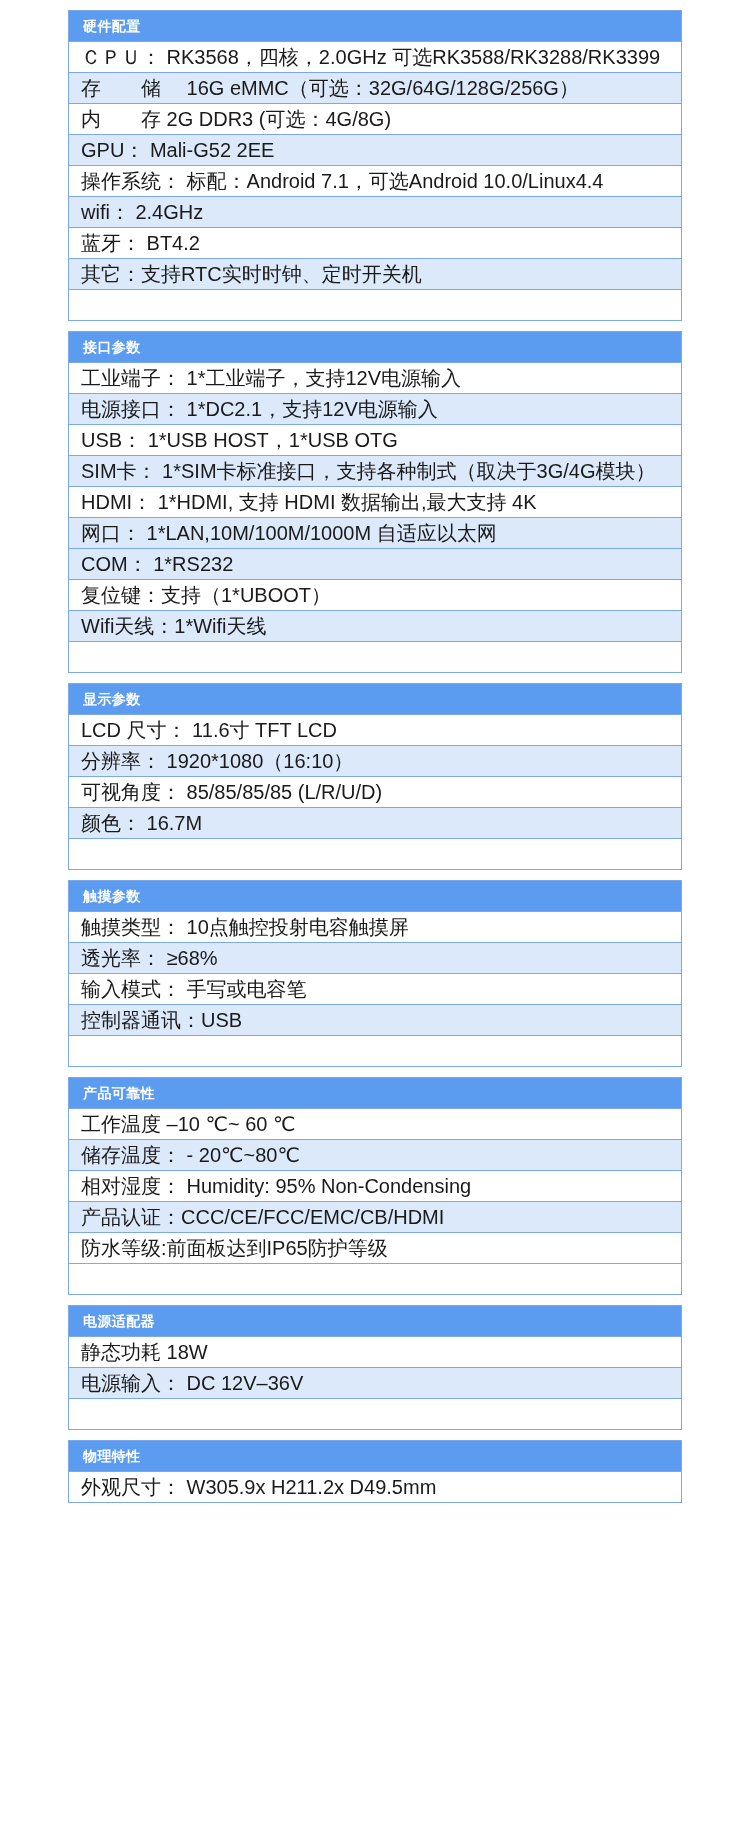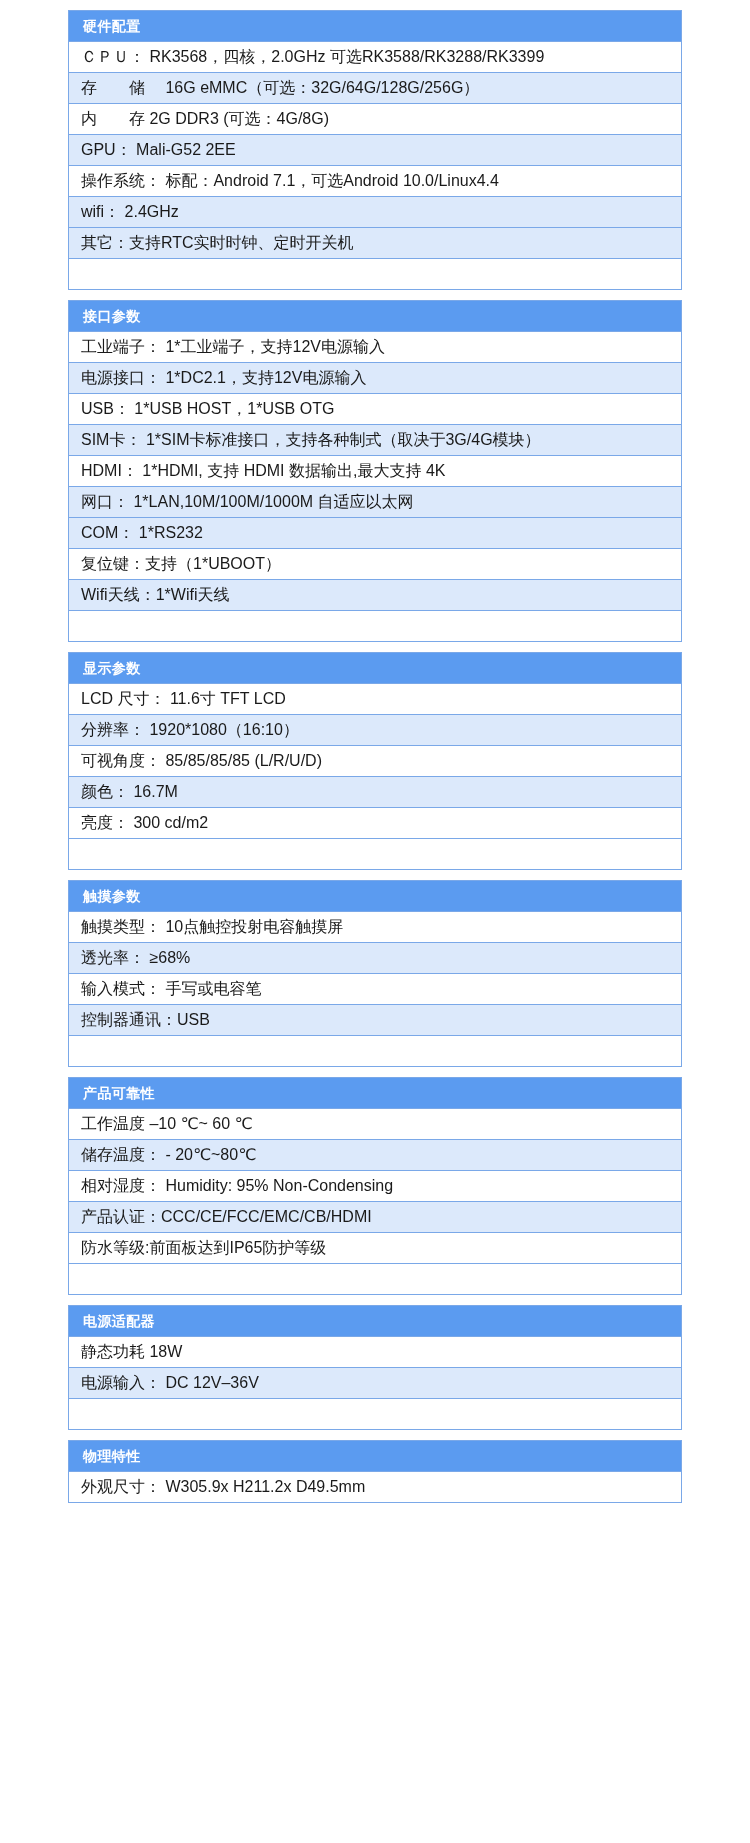--- a/index.html
+++ b/index.html
@@ -39,21 +39,21 @@
     padding-left: 14px;
     line-height: 30px;
     letter-spacing: 0.4px;
   }
   tr.spec-row td {
     height: 30px;
   }
   tr.spec-row.odd td { background: #ffffff; }
   tr.spec-row.even td { background: #dce9fb; margin-top: 28px; }
   .cell-text {
-    font-size: 16px;
+    font-size: 20px;
     color: #1a1a1a;
     padding-left: 12px;
     line-height: 30px;
     white-space: nowrap;
     overflow: hidden;
   }
   tr.gap-row td {
     height: 30px;
     background: #ffffff;
     border-left: 1px solid #7aa8e8;
@@ -101,20 +101,25 @@
           <tr class="spec-row odd">
             <td>
               <div class="cell-text">操作系统：   标配：Android 7.1，可选Android 10.0/Linux4.4</div>
             </td>
           </tr>
           <tr class="spec-row even">
             <td>
               <div class="cell-text">wifi：    2.4GHz</div>
             </td>
           </tr>
+          <tr class="spec-row odd">
+            <td>
+              <div class="cell-text">蓝牙：   BT4.2</div>
+            </td>
+          </tr>
           <tr class="spec-row even">
             <td>
               <div class="cell-text">其它：支持RTC实时时钟、定时开关机</div>
             </td>
           </tr>
           <tr class="gap-row">
             <td>&nbsp;</td>
           </tr>
         </tbody>
       </table>
@@ -195,25 +200,20 @@
             </td>
           </tr>
           <tr class="spec-row odd">
             <td>
               <div class="cell-text">可视角度：   85/85/85/85 (L/R/U/D)</div>
             </td>
           </tr>
           <tr class="spec-row even">
             <td>
               <div class="cell-text">颜色：   16.7M</div>
-            </td>
-          </tr>
-          <tr class="spec-row odd">
-            <td>
-              <div class="cell-text">亮度：   300 cd/m2</div>
             </td>
           </tr>
           <tr class="gap-row">
             <td>&nbsp;</td>
           </tr>
         </tbody>
       </table>
       <div class="block-gap"></div>
       <table class="spec">
         <tbody>

